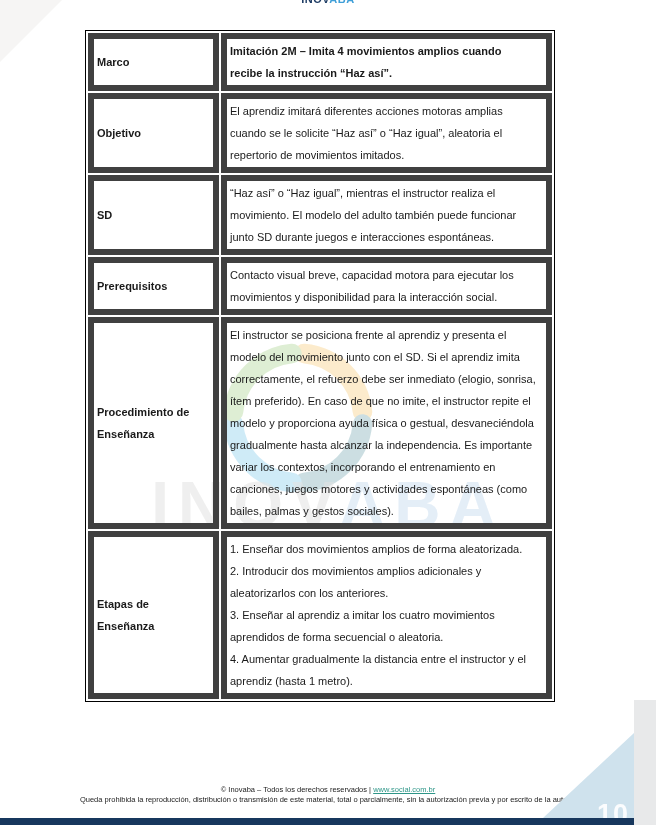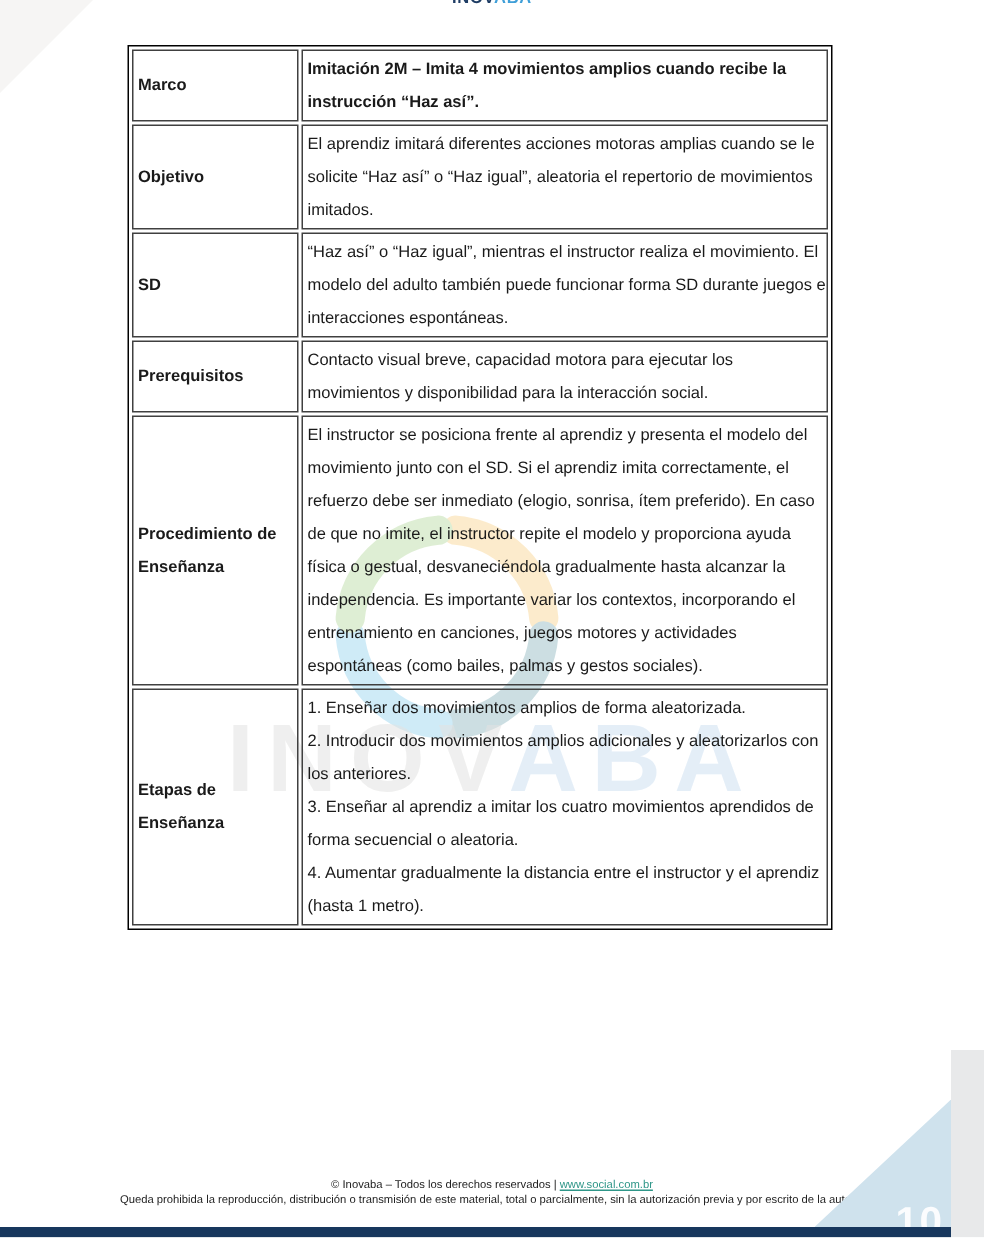--- a/index.html
+++ b/index.html
@@ -46,23 +46,23 @@
   .wm-blue{color:#cfe1f2;}
   
   table.doc-table{
     position:absolute;left:85px;top:30px;width:470px;
     border-collapse:separate;border-spacing:2px;
     border:1px solid #000;
     background:transparent;
     z-index:2;
   }
   table.doc-table td{
-    border:1px solid #404040;
+    border:6px solid #404040;
     font-size:11px;line-height:22px;
-    padding:1px 0 1px 3px;
+    padding:1px 10px 1px 3px;
     vertical-align:middle;
     background:transparent;
   }
   td.label-cell{
     width:106px;font-weight:bold;font-size:11.5px;
   }
   td.content-cell{white-space:pre-line;}
   tr.bold-row td.content-cell{font-weight:bold;}
   
   .footer{
@@ -122,21 +122,21 @@
       <tr class="bold-row">
         <td class="label-cell">Marco</td>
         <td class="content-cell">Imitación 2M – Imita 4 movimientos amplios cuando recibe la instrucción “Haz así”.</td>
       </tr>
       <tr>
         <td class="label-cell">Objetivo</td>
         <td class="content-cell">El aprendiz imitará diferentes acciones motoras amplias cuando se le solicite “Haz así” o “Haz igual”, aleatoria el repertorio de movimientos imitados.</td>
       </tr>
       <tr>
         <td class="label-cell">SD</td>
-        <td class="content-cell">“Haz así” o “Haz igual”, mientras el instructor realiza el movimiento. El modelo del adulto también puede funcionar forma SD durante juegos e interacciones espontáneas.</td>
+        <td class="content-cell">“Haz así” o “Haz igual”, mientras el instructor realiza el movimiento. El modelo del adulto también puede funcionar junto SD durante juegos e interacciones espontáneas.</td>
       </tr>
       <tr>
         <td class="label-cell">Prerequisitos</td>
         <td class="content-cell">Contacto visual breve, capacidad motora para ejecutar los movimientos y disponibilidad para la interacción social.</td>
       </tr>
       <tr>
         <td class="label-cell">Procedimiento de Enseñanza</td>
         <td class="content-cell">El instructor se posiciona frente al aprendiz y presenta el modelo del movimiento junto con el SD. Si el aprendiz imita correctamente, el refuerzo debe ser inmediato (elogio, sonrisa, ítem preferido). En caso de que no imite, el instructor repite el modelo y proporciona ayuda física o gestual, desvaneciéndola gradualmente hasta alcanzar la independencia. Es importante variar los contextos, incorporando el entrenamiento en canciones, juegos motores y actividades espontáneas (como bailes, palmas y gestos sociales).</td>
       </tr>
       <tr>

